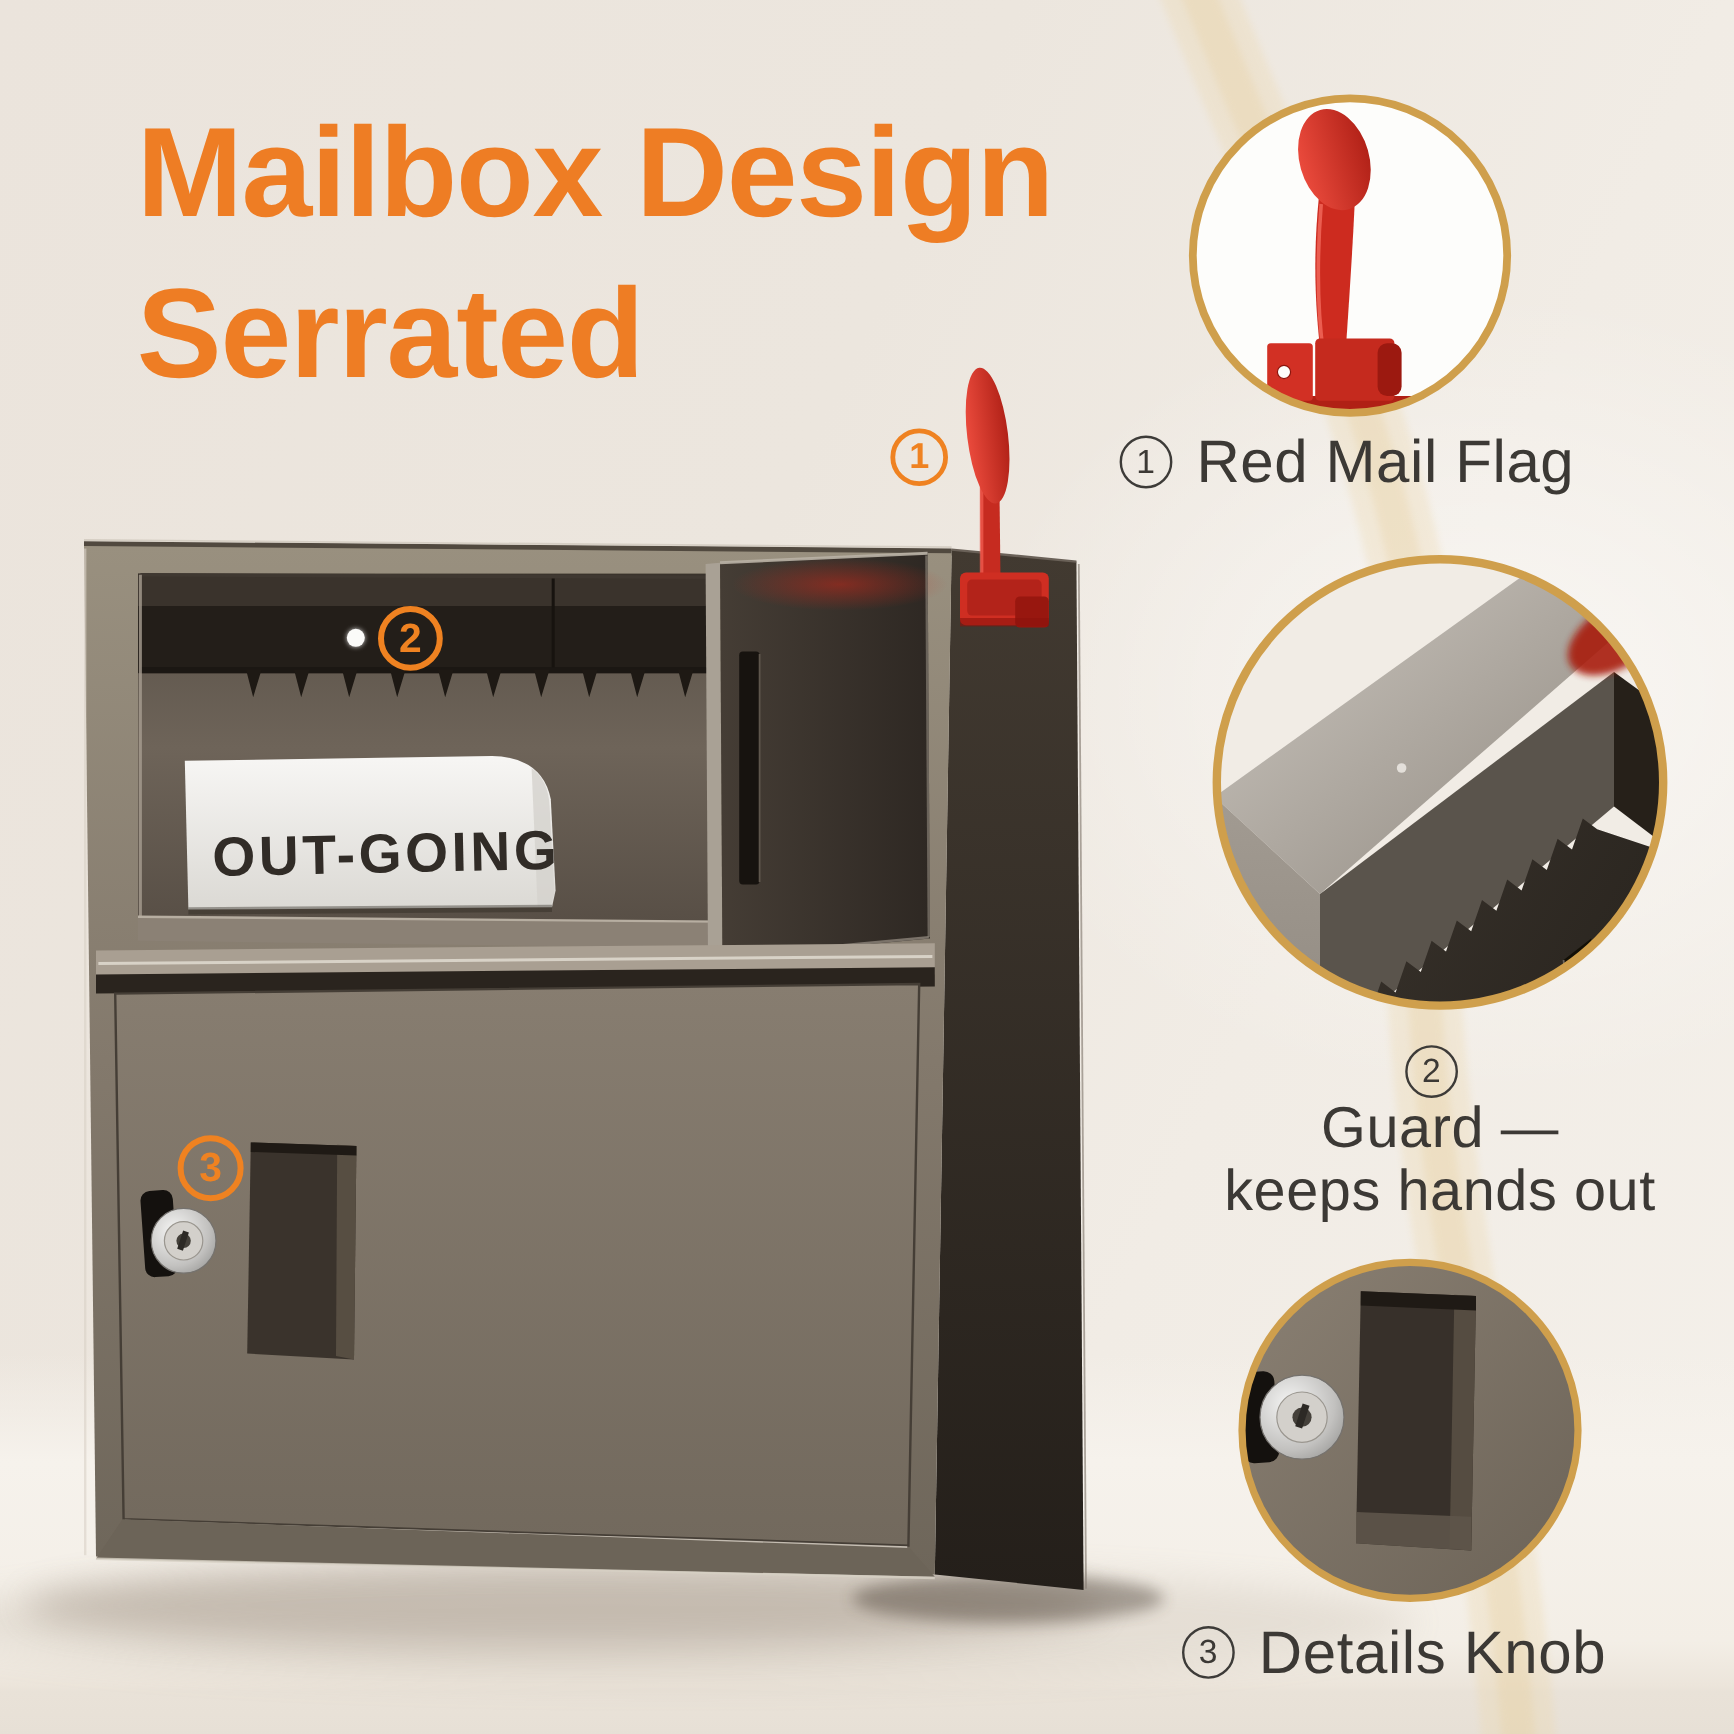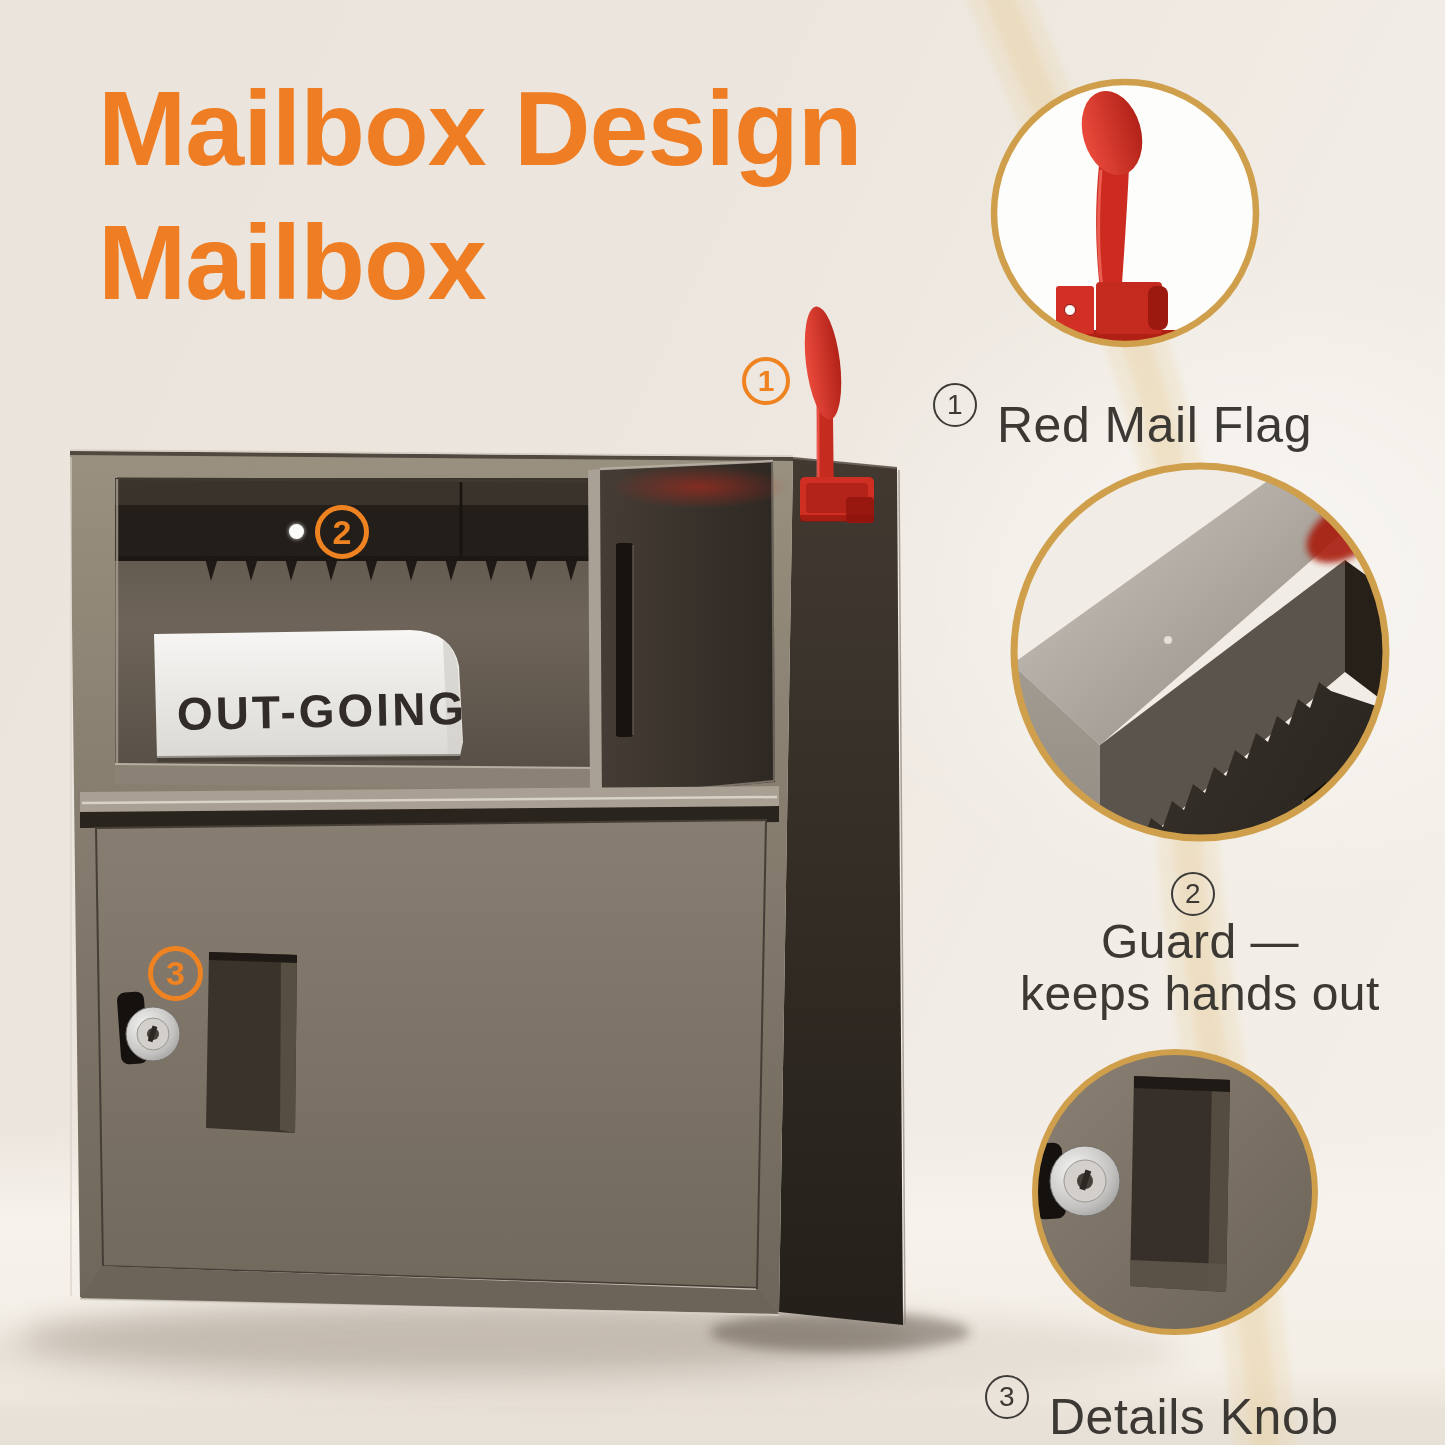--- a/index.html
+++ b/index.html
@@ -9,40 +9,40 @@
     font-family:"Liberation Sans", sans-serif;
   }
   .wall-glow{position:absolute;inset:0;
     background:radial-gradient(ellipse 620px 480px at 86% 40%, rgba(255,255,255,.55), rgba(255,255,255,0) 70%);}
   .table{position:absolute;left:0;top:1128px;width:1445px;height:317px;
     background:linear-gradient(180deg, rgba(239,233,225,0) 0px, #f6f2ec 90px, #f3eee6 240px, #ece5db 276px, #e9e2d8 282px, #e7e0d6 317px);}
   .scene{position:absolute;left:0;top:0;}
 
   
   .title{position:absolute;left:98px;top:62px;color:#ee7d24;font-weight:700;
-    font-size:106px;line-height:1.26;letter-spacing:-1px;margin:0;}
+    font-size:106px;line-height:1.26;letter-spacing:-1px;margin:16px;}
   .title span{display:block;}
 
   
   .marker{position:absolute;border-radius:50%;box-sizing:border-box;display:flex;
     align-items:center;justify-content:center;color:#ef8221;font-weight:700;}
   .m1{left:742px;top:357px;width:48px;height:48px;border:4px solid #ef8221;font-size:30px;}
   .m2{left:315px;top:505px;width:54px;height:54px;border:5px solid #ef8221;font-size:34px;}
   .m3{left:148px;top:946px;width:55px;height:55px;border:5px solid #ef8221;font-size:34px;}
   .whitedot{position:absolute;left:289px;top:524px;width:15px;height:15px;border-radius:50%;
     background:#fbfbf9;box-shadow:0 0 4px rgba(255,255,255,.8);}
 
   
   .caption{position:absolute;color:#3c3935;letter-spacing:.5px;}
   .cap-row{display:flex;align-items:center;gap:20px;}
   .cnum{width:44px;height:44px;border:2.5px solid #3d3b38;border-radius:50%;box-sizing:border-box;
     display:inline-flex;align-items:center;justify-content:center;font-size:28px;flex:0 0 auto;
     font-style:normal;}
   .cnum i{font-style:normal;}
-  .ctext{font-size:50px;white-space:nowrap;margin-top:40px;}
+  .ctext{font-size:50px;white-space:nowrap;}
   .cap1{left:933px;top:356px;}
   .cap2{left:950px;top:851px;width:500px;text-align:center;font-size:48px;line-height:52px;}
   .cap2 .cnum{vertical-align:-10px;margin-right:14px;}
   .cap3{left:985px;top:1348px;}
 </style>
 </head>
 <body>
 
 <div class="canvas">
   <div class="wall-glow"></div>
@@ -269,21 +269,21 @@
         <circle cx="1085" cy="1181" r="21" fill="#d3d0cb" stroke="#9a968f" stroke-width="1"></circle>
         <circle cx="1085" cy="1181" r="8" fill="#44403a"></circle>
         <rect x="1082" y="1170" width="6" height="20" fill="#2c2925" transform="rotate(18 1085 1181)"></rect>
       </g>
       <circle cx="1175" cy="1192" r="140" fill="none" stroke="#cf9f4c" stroke-width="6"></circle>
     </g>
   </svg>
 
   <h1 class="title">
     <span>Mailbox Design</span>
-    <span>Mailbox</span>
+    <span>Serrated</span>
   </h1>
 
   <div class="marker m1">
     <span>1</span>
   </div>
   <div class="whitedot"></div>
   <div class="marker m2">
     <span>2</span>
   </div>
   <div class="marker m3">

